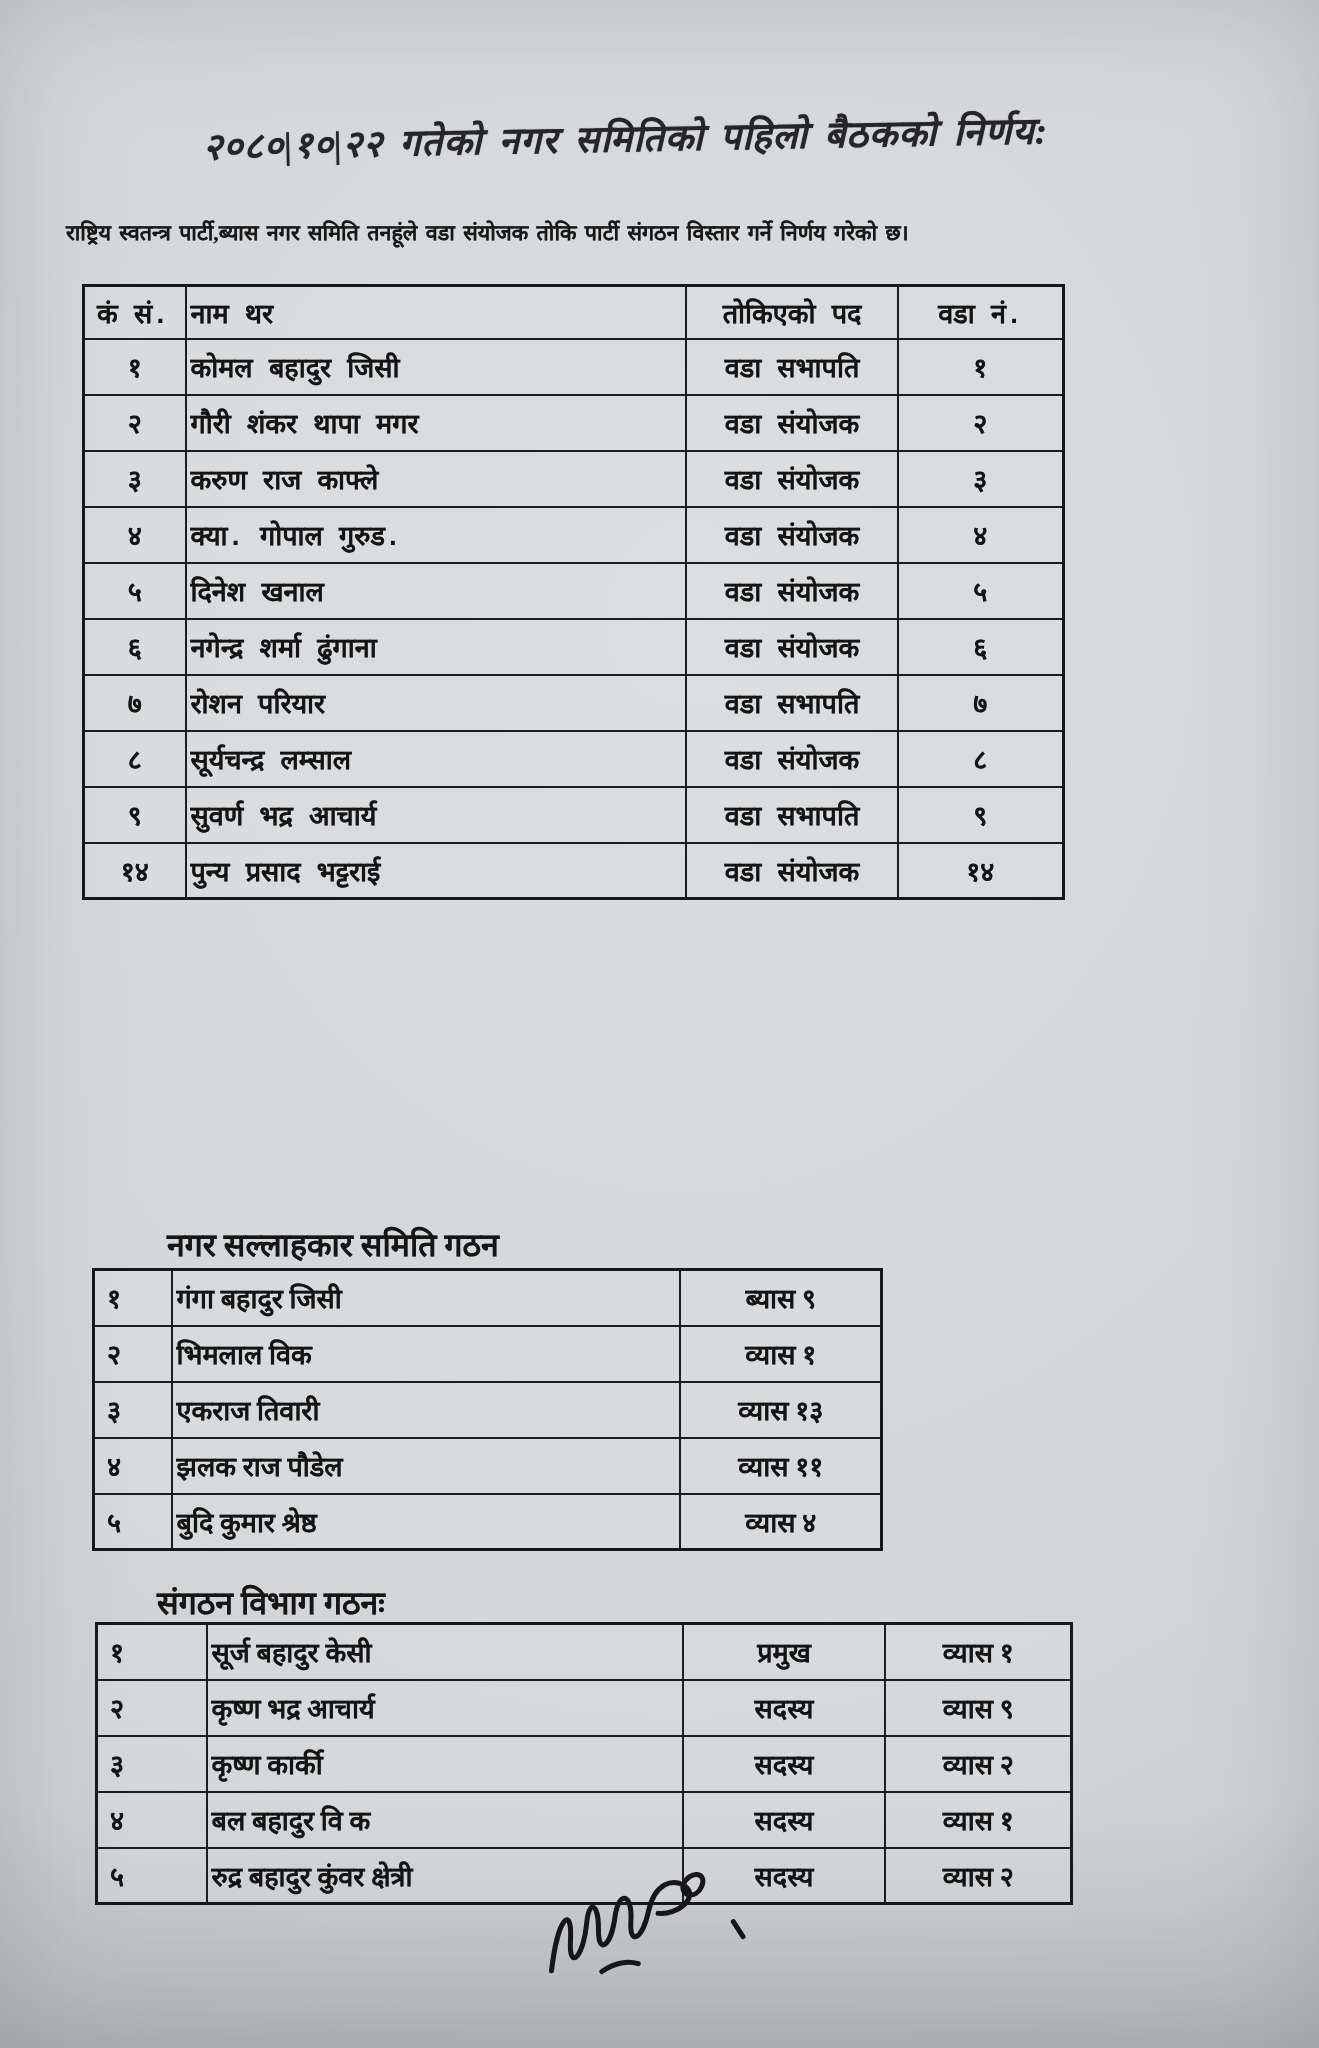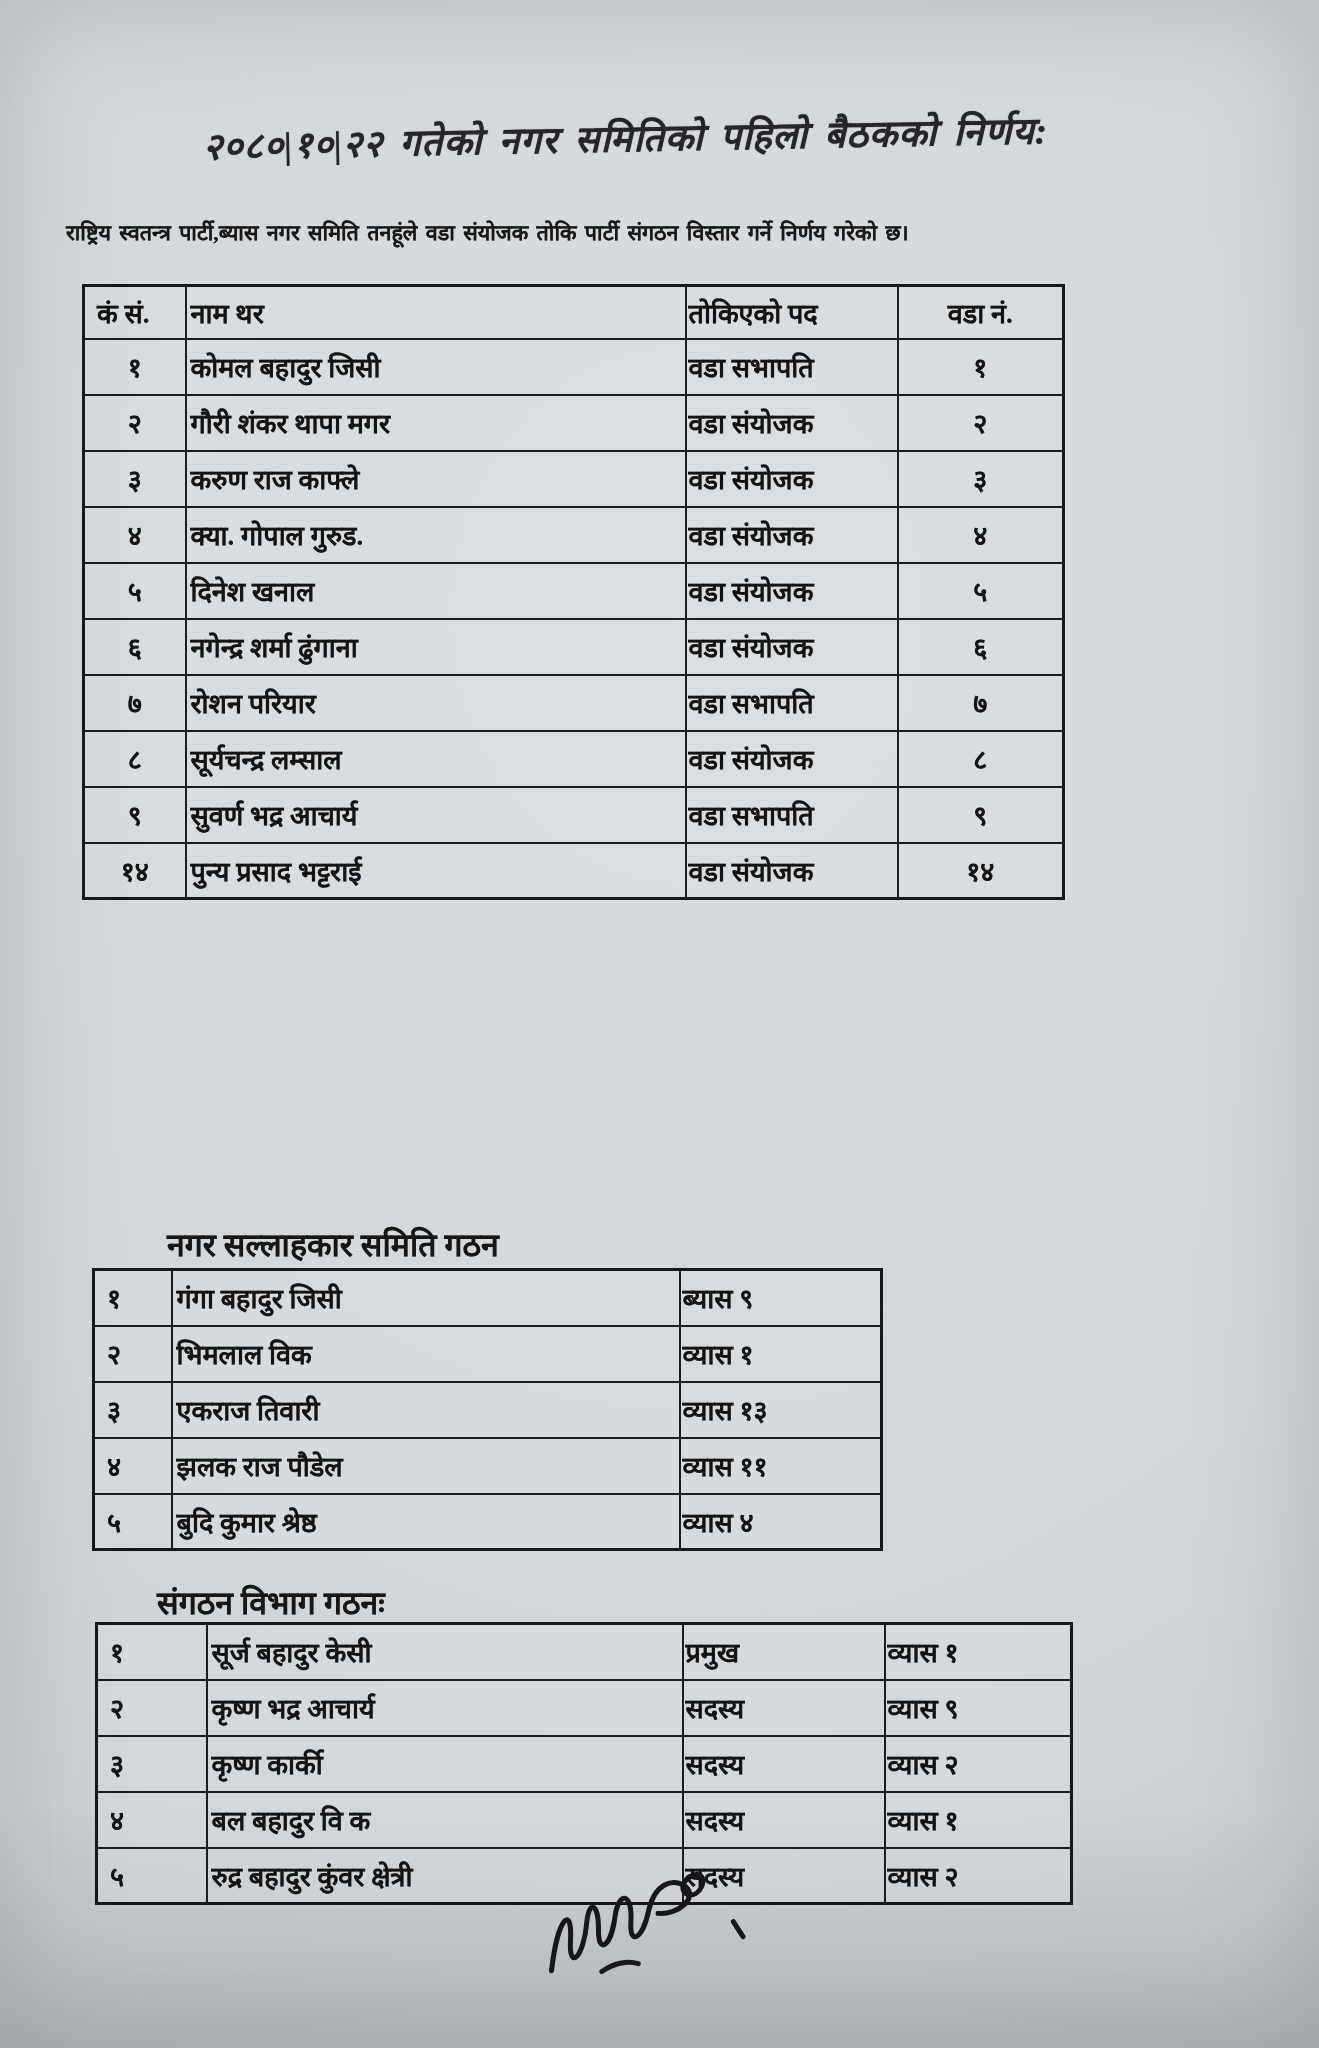--- a/index.html
+++ b/index.html
@@ -28,25 +28,25 @@
     position:absolute;left:66px;top:217px;width:1120px;
     font-size:21.5px;font-weight:600;word-spacing:3px;color:#181818;
     text-shadow:0 0 .5px rgba(0,0,0,.5);
   }
   table{border-collapse:collapse;table-layout:fixed;position:absolute;background:rgba(223,227,228,.35);}
   td,th{border:2.4px solid #1d1d1d;vertical-align:middle;font-weight:600;
         font-size:27px;color:#141414;text-shadow:0 0 .6px rgba(0,0,0,.45);
         overflow:hidden;white-space:nowrap;}
   table{border:3.5px solid #181818;}
   .main-table{left:82px;top:284px;width:980px;}
-  .main-table tr{height:56px;}
+  .main-table tr{height:56px;font-family:Liberation Mono, monospace;}
   .main-table tr.hdr{height:53px;}
   .c-center{text-align:center;}
   .c-name{text-align:left;padding-left:4px;}
-  .c-post{text-align:left;padding-left:2px;}
+  .c-post{text-align:center;padding-left:2px;}
   .sec-heading{
     position:absolute;font-size:32px;font-weight:700;color:#161616;
     text-shadow:0 0 .6px rgba(0,0,0,.5);white-space:nowrap;
   }
   .adv-heading{left:167px;top:1222px;}
   .org-heading{left:157px;top:1580px;}
   .advisor-table{left:92px;top:1268px;width:788px;}
   .advisor-table tr{height:56px;}
   .org-table{left:95px;top:1622px;width:975px;}
   .org-table tr{height:56px;}

